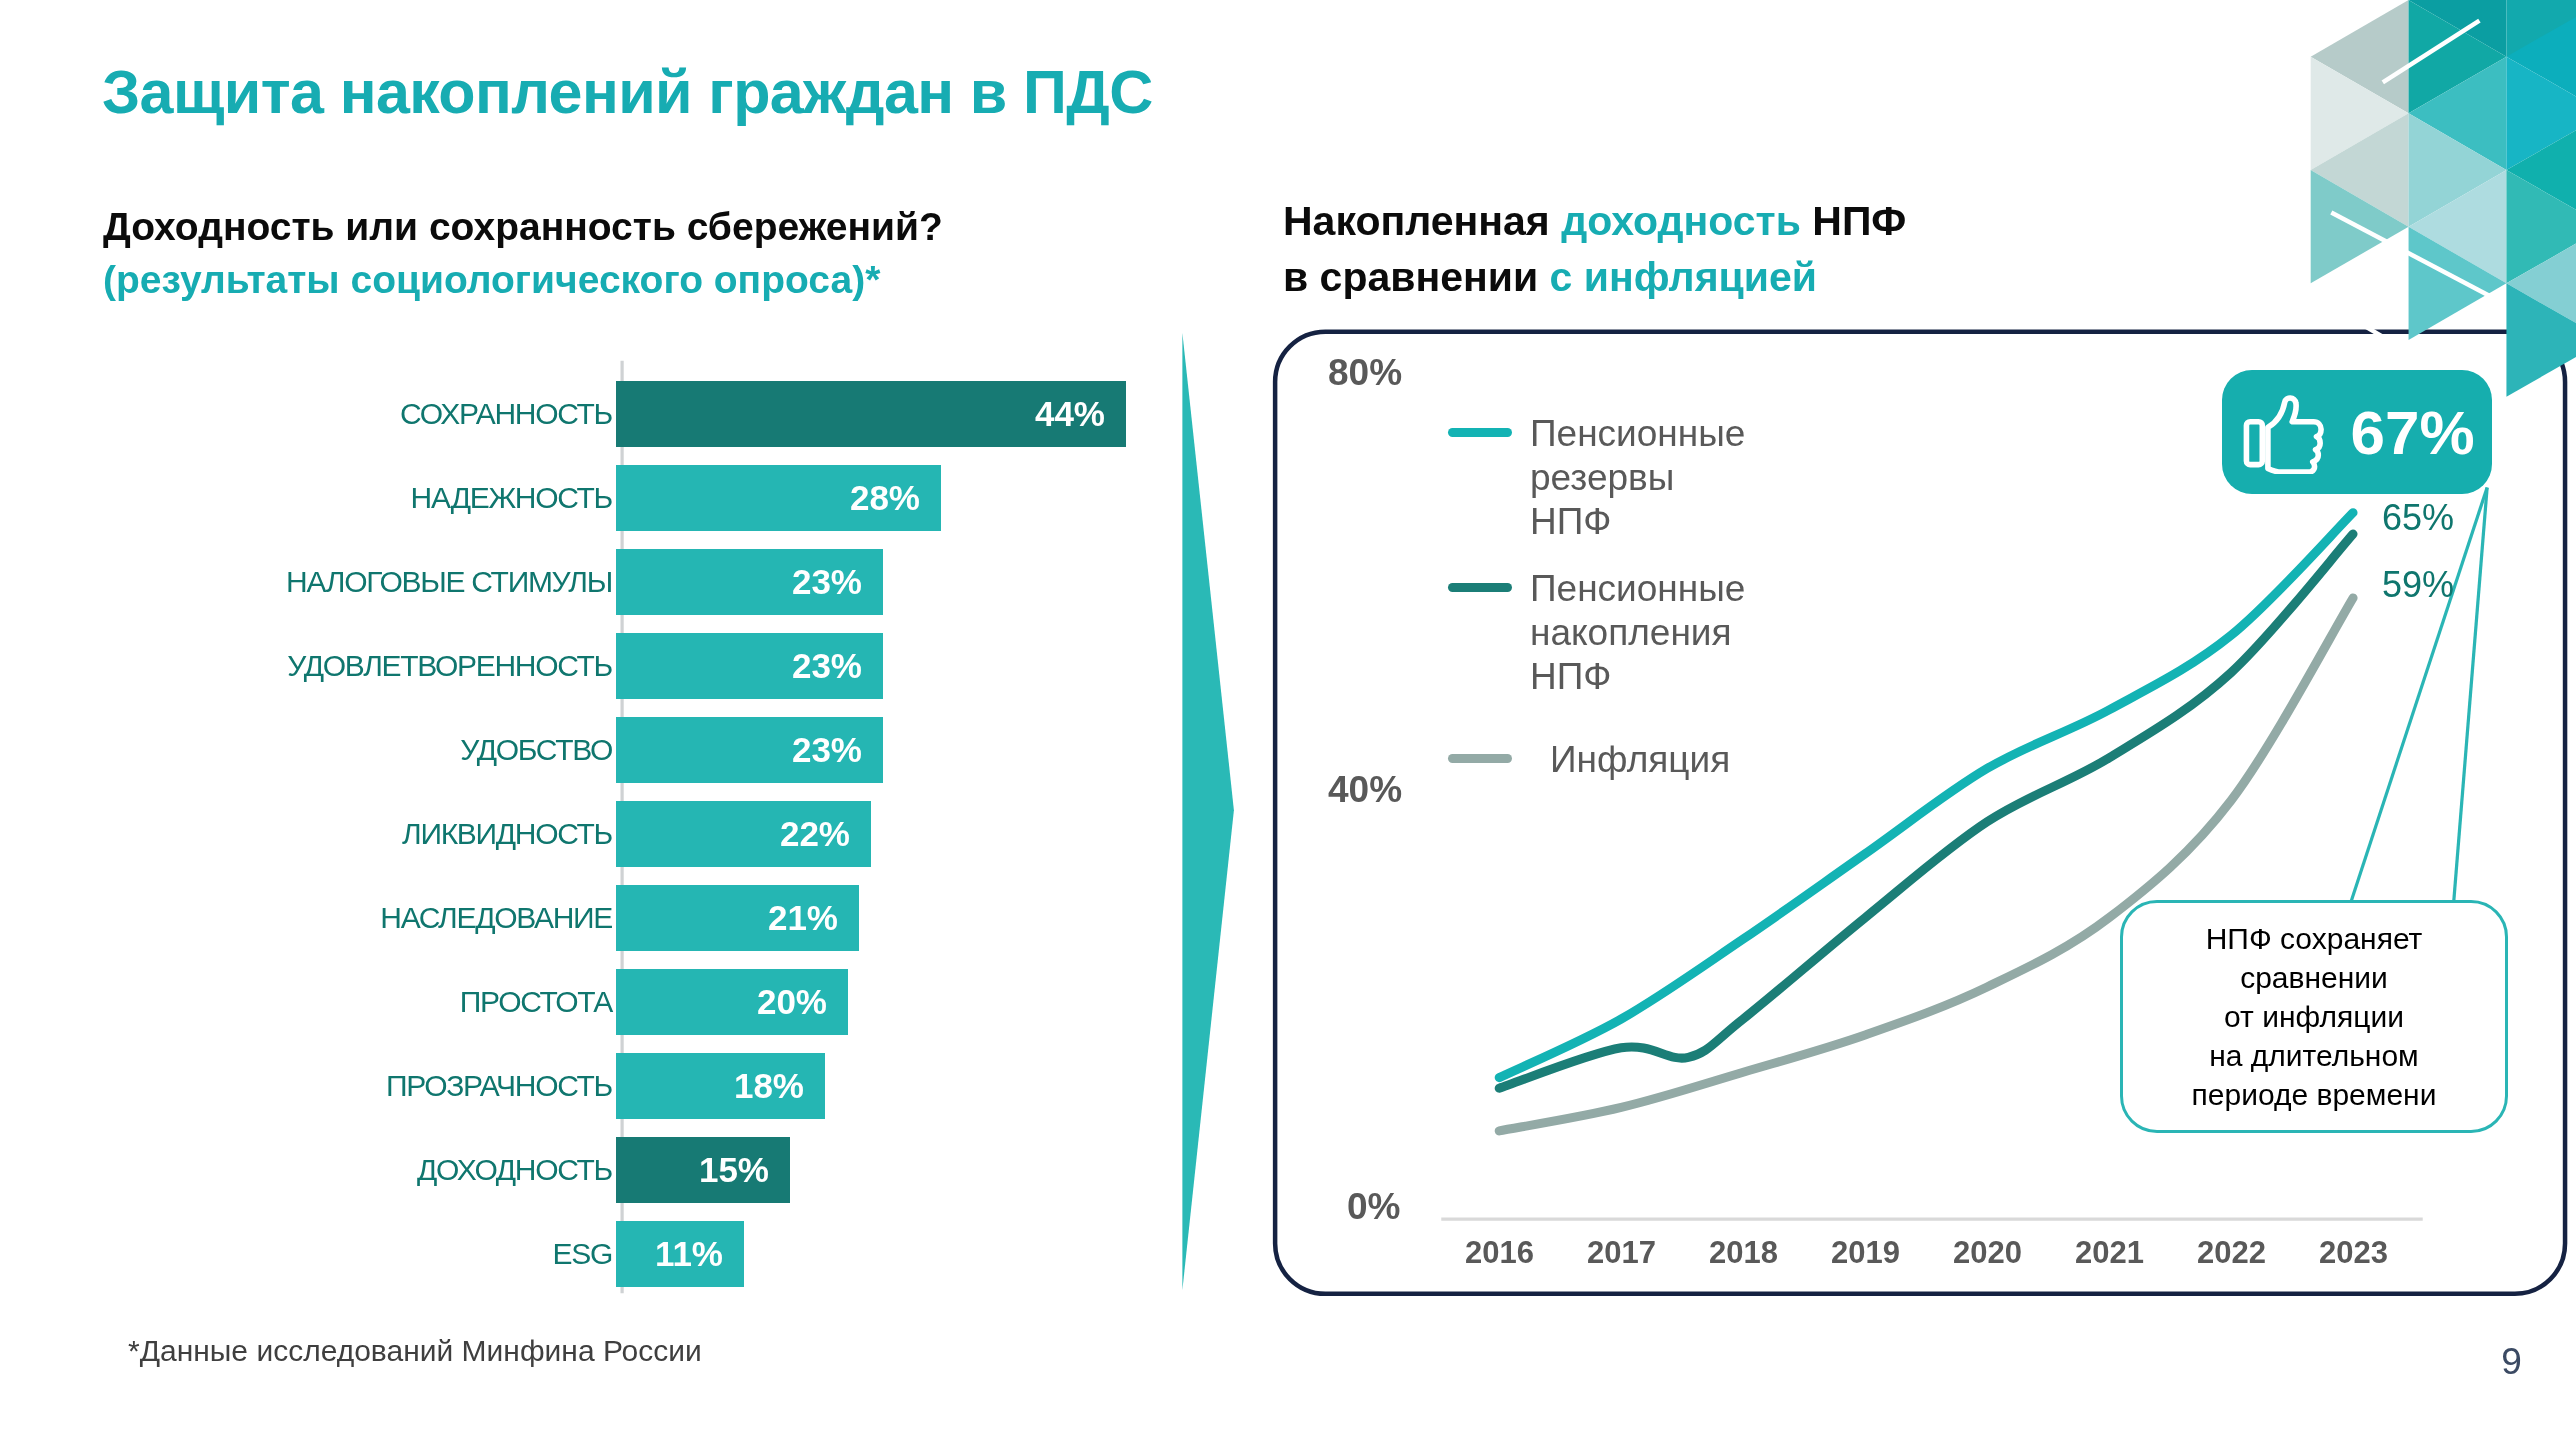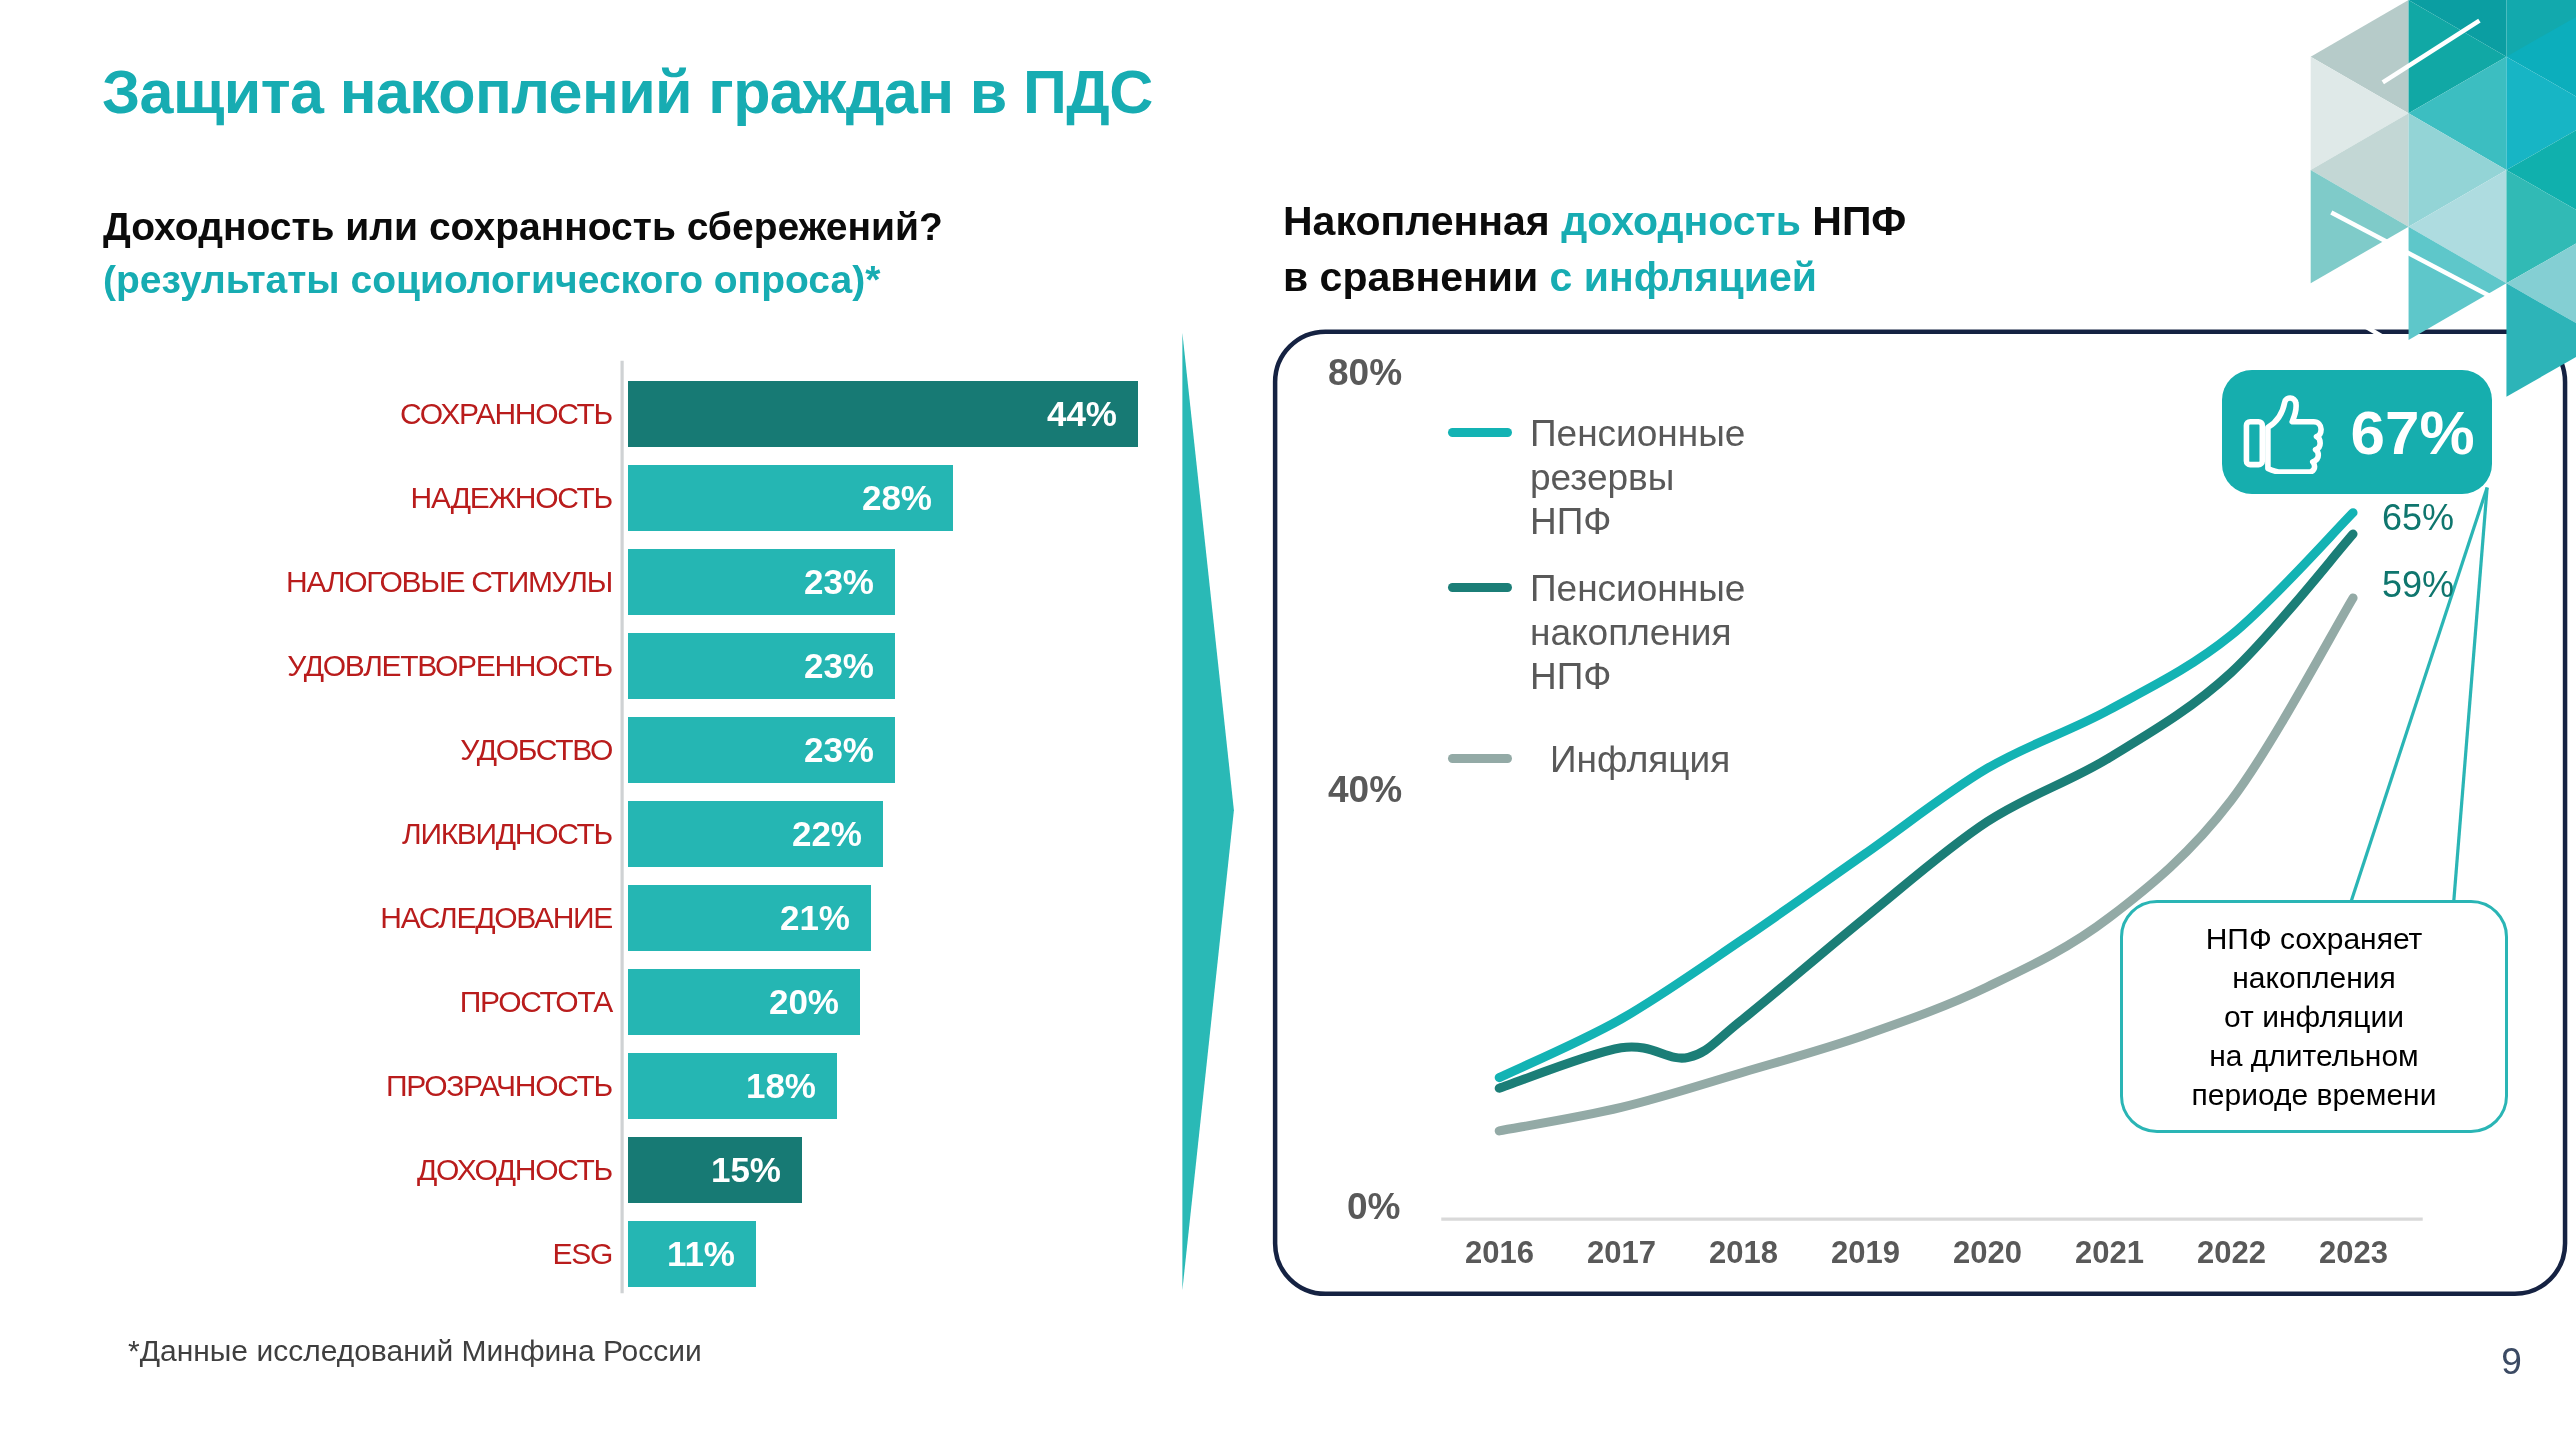--- a/index.html
+++ b/index.html
@@ -8,22 +8,22 @@
   #stage{position:relative;width:2576px;height:1449px;}
   #bg-svg{position:absolute;left:0;top:0;z-index:1;}
   .overlay{z-index:2;}
 
   #page-title{left:102px;top:57px;font-size:61px;font-weight:bold;color:#17acb2;letter-spacing:-0.6px;}
   #survey-title1{left:103px;top:205px;font-size:39px;font-weight:bold;color:#0b0b0b;}
   #survey-title2{left:103px;top:258px;font-size:39px;font-weight:bold;color:#17acb2;}
 
   #bar-rows{left:77px;top:372px;width:1108px;}
   .bar-row{display:flex;align-items:center;height:84px;}
-  .bar-label{width:535px;text-align:right;padding-right:16px;font-size:30px;font-weight:500;
-             color:#b91c1c;letter-spacing:-1.3px;white-space:nowrap;}
+  .bar-label{width:535px;text-align:right;padding-right:4px;font-size:30px;font-weight:500;
+             color:#0f766e;letter-spacing:-1.3px;white-space:nowrap;}
   .bar-track{flex:1;height:66px;display:flex;}
   .bar-fill{height:66px;display:flex;align-items:center;justify-content:flex-end;}
   .bar-value{color:#fff;font-size:35px;font-weight:bold;padding-right:21px;}
 
   #returns-title{left:1283px;top:193px;font-size:41px;font-weight:bold;color:#0b0b0b;line-height:56px;}
   #returns-title .accent{color:#17acb2;}
 
   .ytick{position:absolute;width:103px;text-align:left;font-size:37px;font-weight:bold;color:#595959;}
   .yearlabel{position:absolute;width:103px;text-align:center;font-size:31px;font-weight:bold;color:#595959;}
 
@@ -236,21 +236,21 @@
       <path d="M29,76 V40 C39,34 45,24 47,13 c1,-6 11,-6 12,1 c1,6 -1,13 -4,20 h23 c5,0 8,4 8,8 c0,4 -2,7 -5,8 c3,1 4,4 4,7 c0,4 -2,6 -5,7 c2,1 3,4 3,6 c0,4 -3,6 -6,7 c1,1 2,3 2,5 c0,4 -3,6 -7,6 H44 c-7,0 -11,-2 -15,-4 z" fill="none" stroke="#ffffff" stroke-width="6" stroke-linejoin="round"></path>
     </svg>
     <span class="pct">67%</span>
   </div>
 
   <div class="end-label overlay" id="end-label-0">65%</div>
   <div class="end-label overlay" id="end-label-1">59%</div>
 
   <div class="abs overlay" id="callout">
       <div class="callout-line">НПФ сохраняет</div>
-      <div class="callout-line">накопления</div>
+      <div class="callout-line">сравнении</div>
       <div class="callout-line">от инфляции</div>
       <div class="callout-line">на длительном</div>
       <div class="callout-line">периоде времени</div>
     </div>
 
   <div class="abs overlay" id="footnote">*Данные исследований Минфина России</div>
   <div class="abs overlay" id="page-number">9</div>
 </div>
 
 

